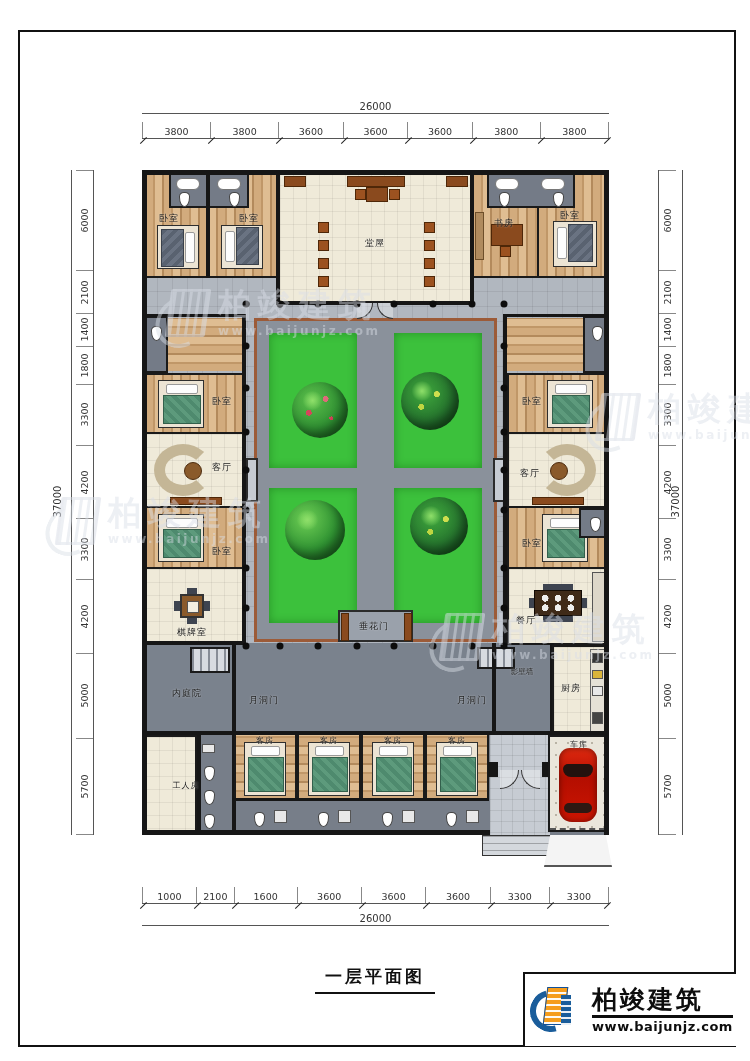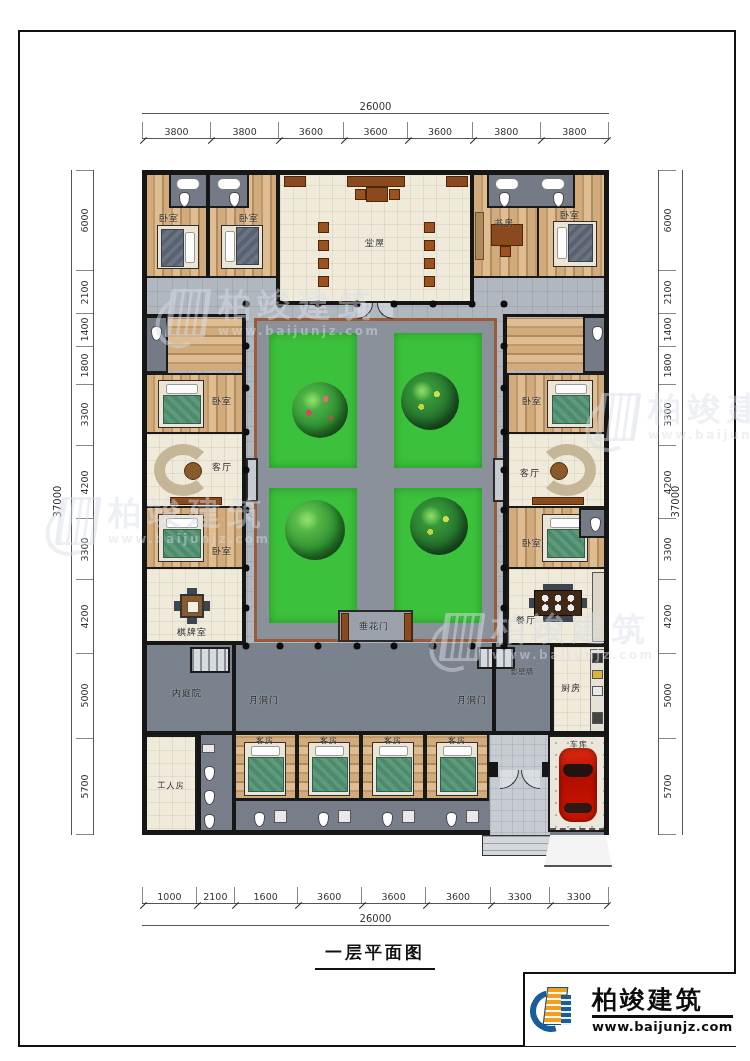--- a/index.html
+++ b/index.html
@@ -71,21 +71,21 @@
   .vline{position:absolute;width:1px;background:#555;}
   .vtotal{position:absolute;font-size:10px;color:#333;transform:rotate(-90deg);transform-origin:center;white-space:nowrap;}
   
   .wm{position:absolute;display:flex;align-items:center;gap:10px;color:rgba(216,221,230,.85);opacity:.55;pointer-events:none;}
   .wm .gl{width:34px;height:42px;border:3px solid currentColor;transform:skewX(-8deg);background:repeating-linear-gradient(90deg,currentColor 0 3px,transparent 3px 8px);border-radius:2px;position:relative;}
   .wm .gl:before{content:"";position:absolute;left:-14px;top:4px;width:44px;height:44px;border:4px solid currentColor;border-radius:50%;border-top-color:transparent;border-right-color:transparent;transform:rotate(18deg);}
   .wm .tx1{font-size:33px;font-weight:700;letter-spacing:7px;line-height:1;}
   .wm .tx2{font-size:12px;font-weight:600;letter-spacing:2.5px;margin-top:3px;}
   
   #title{position:absolute;left:0;top:941px;width:750px;text-align:center;}
-  #title span{display:inline-block;font-size:17px;font-weight:600;letter-spacing:3px;color:#111;border-bottom:2.5px solid #111;padding:0 10px 4px;}
+  #title span{display:inline-block;font-size:17px;font-weight:600;letter-spacing:3px;color:#111;border-bottom:2.5px solid #111;padding:0 10px 4px;margin-top:24px;}
   #logobox{position:absolute;left:523px;top:972px;width:211px;height:72px;border-top:2px solid #111;border-left:2px solid #111;display:flex;align-items:center;justify-content:center;gap:8px;background:#fff;}
   #licon{position:relative;width:56px;height:56px;}
   #licon .arc{position:absolute;left:2px;top:8px;width:42px;height:42px;border:6px solid #1a5d9b;border-radius:50%;border-top-color:transparent;border-right-color:transparent;transform:rotate(30deg);box-sizing:border-box;}
   #licon .b1{position:absolute;left:17px;top:5px;width:19px;height:36px;background:#f59d1d;transform:skewX(-7deg);background-image:repeating-linear-gradient(0deg,rgba(255,255,255,.95) 0 2px,transparent 2px 6px);border:1.5px solid #10509a;}
   #licon .b2{position:absolute;left:33px;top:13px;width:10px;height:30px;background:#1a5d9b;background-image:repeating-linear-gradient(0deg,rgba(255,255,255,.9) 0 2px,transparent 2px 6px);}
   #ltext{display:flex;flex-direction:column;}
   #ltext .t1{font-size:25px;font-weight:900;letter-spacing:3px;color:#0d0d0d;line-height:1.1;}
   #ltext .t2{font-size:13px;font-weight:800;letter-spacing:.5px;color:#0d0d0d;border-top:3px solid #0d0d0d;margin-top:1px;padding-top:1px;}
 </style>
 </head>
@@ -398,21 +398,21 @@
     <span class="rl" style="left:80px;top:381px;">卧室</span>
     <span class="rl" style="left:390px;top:373px;">卧室</span>
     <span class="rl" style="left:50px;top:462px;">棋牌室</span>
     <span class="rl" style="left:384px;top:450px;">餐厅</span>
     <span class="rl" style="left:45px;top:523px;">内庭院</span>
     <span class="rl" style="left:122px;top:530px;">月洞门</span>
     <span class="rl" style="left:330px;top:530px;">月洞门</span>
     <span class="rl xs" style="left:380px;top:502px;">影壁墙</span>
     <span class="rl" style="left:429px;top:518px;">厨房</span>
     <span class="rl" style="left:232px;top:456px;">垂花门</span>
-    <span class="rl sm" style="left:29px;top:615px;">工人房</span>
+    <span class="rl sm" style="left:44px;top:615px;">工人房</span>
     <span class="rl sm" style="left:123px;top:570px;">客房</span>
     <span class="rl sm" style="left:187px;top:570px;">客房</span>
     <span class="rl sm" style="left:251px;top:570px;">客房</span>
     <span class="rl sm" style="left:315px;top:570px;">客房</span>
     <span class="rl sm" style="left:437px;top:574px;">车库</span>
   </div>
 
   <div class="wm" style="left:168px;top:288px;">
     <div class="gl"></div>
     <div>

